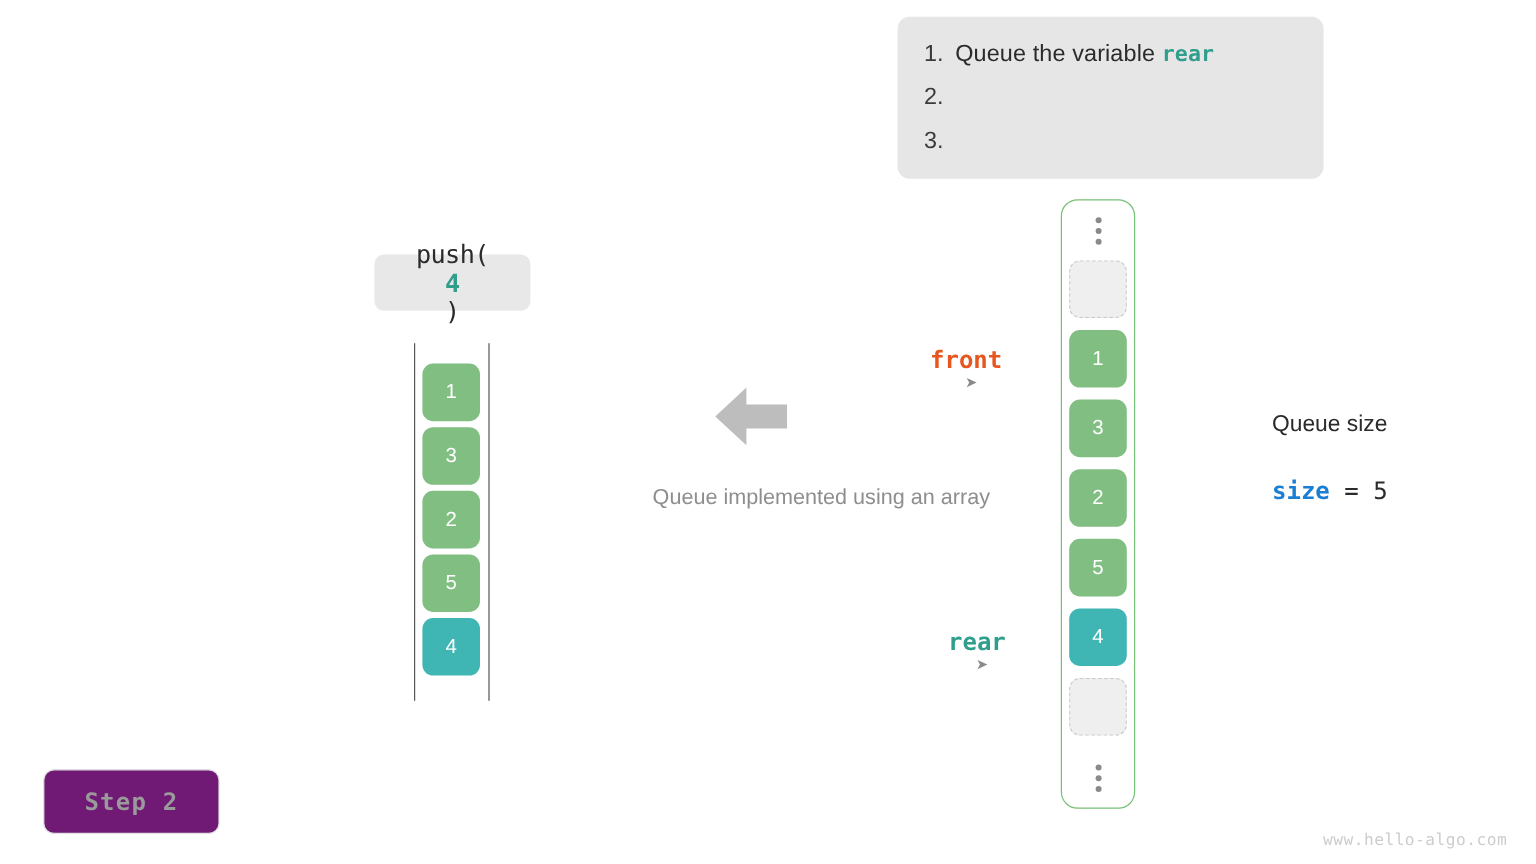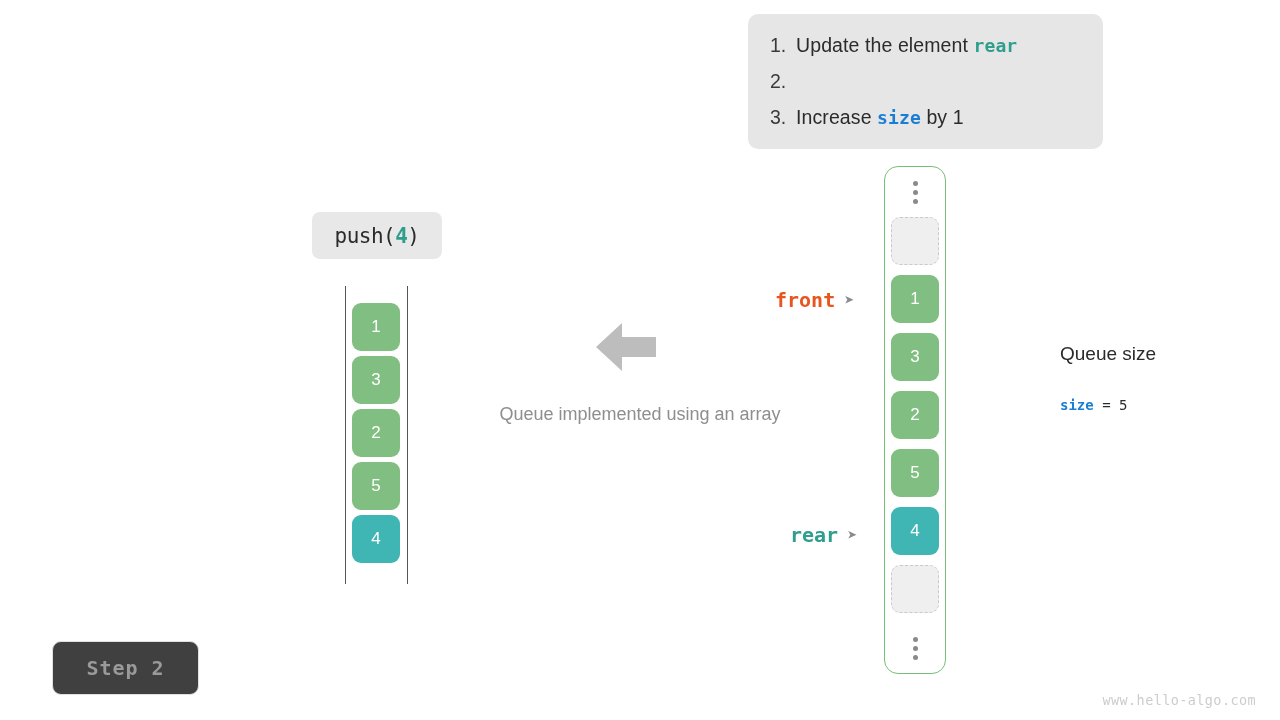--- a/index.html
+++ b/index.html
@@ -64,20 +64,21 @@
     height: 47px;
     background: #e8e8e8;
     border-radius: 8px;
     display: flex;
     align-items: center;
     justify-content: center;
     font-family: "DejaVu Sans Mono", monospace;
     font-size: 21px;
     color: #2b2b2b;
     letter-spacing: -0.5px;
+    flex-direction: column;
   }
   #push-label .arg { color: #2f9e8d; font-weight: bold; }
 
   
   #left-array {
     position: absolute;
     left: 344px;
     top: 286px;
     width: 66px;
     height: 298px;
@@ -121,34 +122,35 @@
     left: 596px;
     top: 320px;
     width: 60px;
     height: 54px;
   }
   #center-caption {
     position: absolute;
     left: 455px;
     top: 404px;
     width: 370px;
-    text-align: center;
+    text-align: right;
     font-size: 18px;
     color: #8e8e8e;
   }
 
   
   .ptr {
     position: absolute;
     display: flex;
     align-items: center;
     font-family: "DejaVu Sans Mono", monospace;
     font-weight: bold;
     font-size: 20px;
     white-space: nowrap;
+    flex-direction: column;
   }
   .ptr .ptr-arrow {
     margin-left: 9px;
     color: #8a8a8a;
     font-size: 17px;
     line-height: 1;
   }
   #ptr-front { left: 775px; top: 288px; color: #e8561f; }
   #ptr-rear  { left: 790px; top: 523px; color: #2f9e8d; }
 
@@ -190,76 +192,74 @@
     left: 1060px;
     top: 343px;
   }
   #queue-size .title {
     font-size: 19px;
     color: #2b2b2b;
     margin-bottom: 10px;
   }
   #queue-size .expr {
     font-family: "DejaVu Sans Mono", monospace;
-    font-size: 14px;
+    font-size: 20px;
     color: #2b2b2b;
     margin-top: 32px;
   }
   #queue-size .expr .var {
     color: #1a7fd4;
     font-weight: bold;
   }
 
   
   #step-badge {
     position: absolute;
     left: 36px;
     top: 641px;
     width: 145px;
     height: 52px;
-    background: #404040;
+    background: #701a75;
     border: 1.3px solid #e0e0e0;
     border-radius: 9px;
     display: flex;
     align-items: center;
     justify-content: center;
     font-family: "DejaVu Sans Mono", monospace;
     font-weight: bold;
     font-size: 20px;
     color: #9a9a9a;
     letter-spacing: 1px;
-    margin-left: 16px;
   }
 
   
   #watermark {
     position: absolute;
     right: 24px;
     bottom: 12px;
     font-family: "DejaVu Sans Mono", monospace;
     font-size: 13.5px;
     color: #cdcdcd;
     letter-spacing: 0.4px;
     margin-top: 12px;
   }
 </style>
 </head>
 <body>
 
 <div id="instruction-panel">
   <div class="instr-row">
     <span class="instr-num">1.</span>
-    <span class="instr-text"><span>Update the element </span><span class="kw-rear">rear</span><span></span></span>
+    <span class="instr-text"><span>Queue the variable </span><span class="kw-rear">rear</span><span></span></span>
   </div>
   <div class="instr-row">
     <span class="instr-num">2.</span>
   </div>
   <div class="instr-row">
     <span class="instr-num">3.</span>
-    <span class="instr-text"><span>Increase </span><span class="kw-size">size</span><span> by 1</span></span>
   </div>
 </div>
 
 <div id="push-label">
   <span>push(</span>
     <span class="arg">4</span>
     <span>)</span>
 </div>
 
 <div id="left-array">

